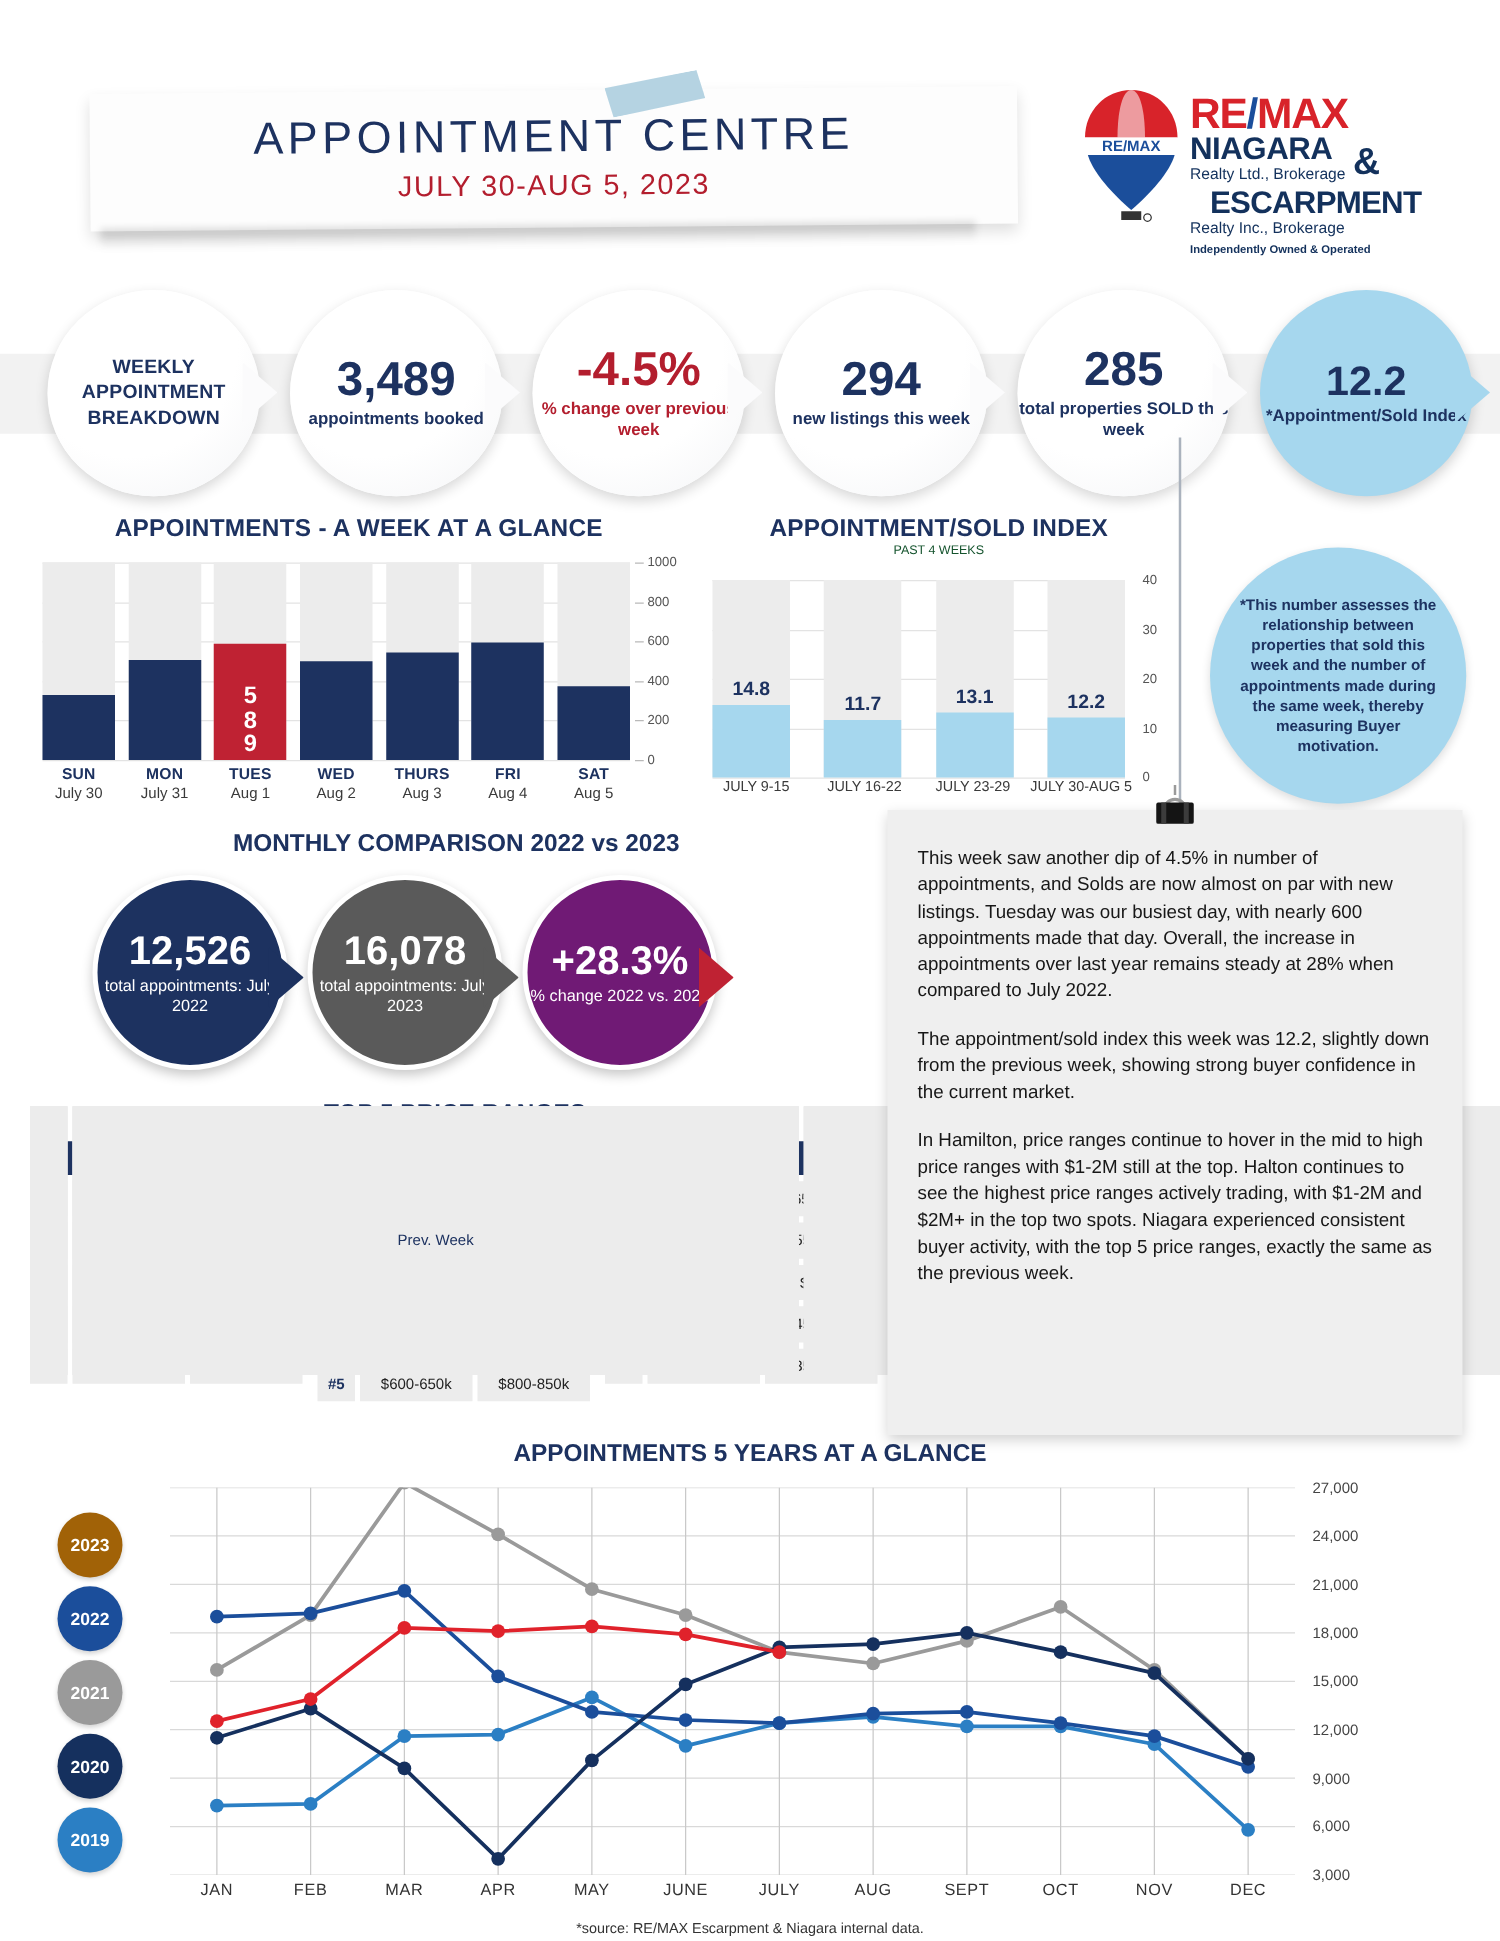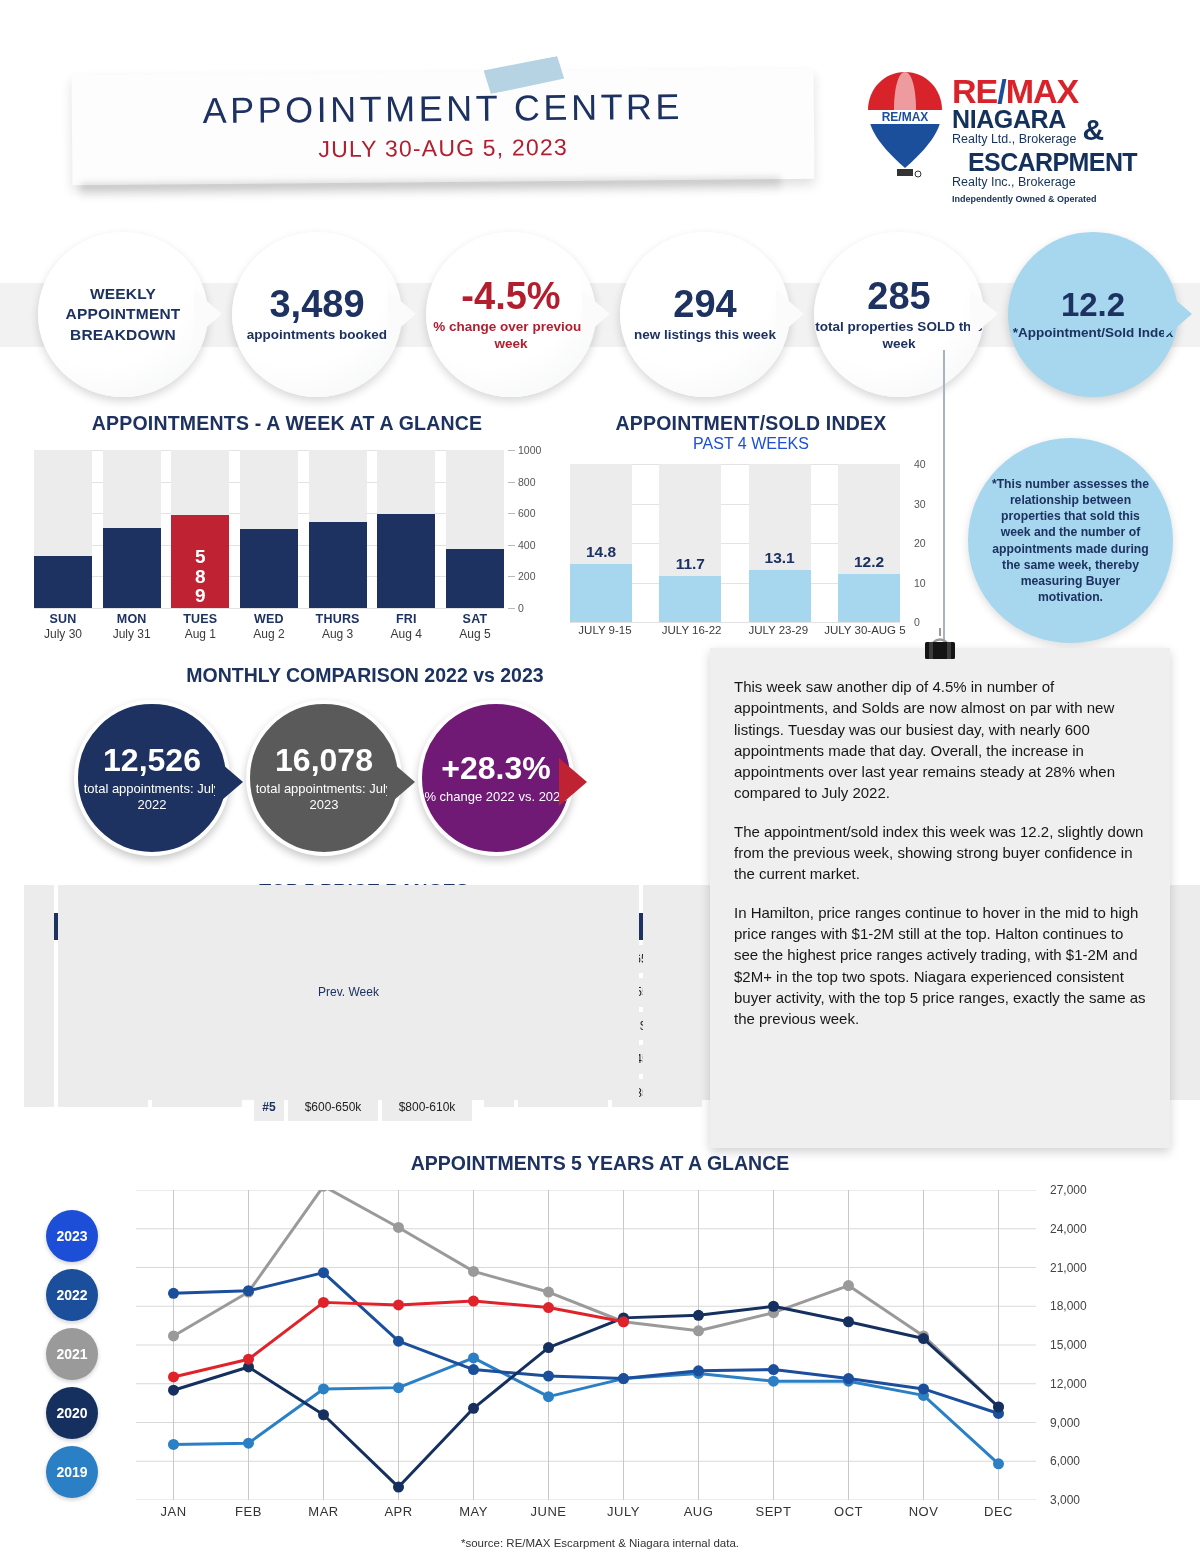--- a/index.html
+++ b/index.html
@@ -75,21 +75,21 @@
   .b-num { font-size:38px; font-weight:800; line-height:1; }
   .b-num.red { color:#b31e2e; }
   .b-lbl { font-size:13.5px; font-weight:700; line-height:1.22; margin-top:4px; }
   .b-lbl.red { color:#b31e2e; }
   .b-num.sm { font-size:33px; }
 
   .connector { position:absolute; left:943px; top:350px; width:2px; height:300px; background:#aab2bd; }
 
   
   .ch-title { font-size:19.5px; font-weight:800; text-align:center; letter-spacing:.2px; }
-  .ch-sub { font-size:16px; text-align:center; font-weight:400; color:#1d4ed8; }
+  .ch-sub { font-size:10px; text-align:center; font-weight:400; color:#14532d; }
 
   
   .week-chart { position:absolute; left:22px; top:412px; width:530px; height:230px; }
   .wc-plot { position:absolute; left:12px; top:38px; width:470px; height:158px; }
   .wc-grid { position:absolute; inset:0; }
   .wc-grid .gl { position:absolute; left:0; width:100%; height:1px; background:#e3e3e3; }
   .wc-bars { position:absolute; inset:0; display:flex; justify-content:space-between; align-items:flex-end; }
   .wc-col { width:58px; height:100%; position:relative; }
   .wc-bg { position:absolute; left:0; bottom:0; width:100%; height:100%; background:#ececec; }
   .wc-bar { position:absolute; left:0; bottom:0; width:100%; background:#1d3260; }
@@ -513,21 +513,21 @@
             <div class="cell">$850-900k</div>
           </div>
           <div class="tbl-row">
             <div class="cell-rank">#4</div>
             <div class="cell">$550-600k</div>
             <div class="cell">TIE $650-700k and $750-800k</div>
           </div>
           <div class="tbl-row">
             <div class="cell-rank">#5</div>
             <div class="cell">$600-650k</div>
-            <div class="cell">$800-610k</div>
+            <div class="cell">$800-850k</div>
           </div>
         </div>
         <div class="tbl">
           <div class="tbl-head">NIAGARA</div>
           <div class="tbl-row header">
             <div class="cell-rank blank"></div>
             <div class="cell hdr">Prev. Week</div>
             <div class="cell hdr">Current Week</div>
           </div>
           <div class="tbl-row">
@@ -572,21 +572,21 @@
       <path d="M15 22 C15 8 33 8 33 22" stroke="#9a9a9a" stroke-width="2.5" fill="none"></path>
       <rect x="9" y="14" width="30" height="17" rx="1.5" fill="#141414"></rect>
       <rect x="13" y="14" width="4" height="17" fill="#3c3c3c"></rect>
       <rect x="31" y="14" width="4" height="17" fill="#3c3c3c"></rect>
     </svg>
   </div>
 
   <div class="years">
     <div class="years-title">APPOINTMENTS 5 YEARS AT A GLANCE</div>
     <div class="legend" id="yrLegend">
-        <div class="lg-dot" style="background: #1d4ed8;">2023</div>
+        <div class="lg-dot" style="background: #a16207;">2023</div>
         <div class="lg-dot" style="background: rgb(27, 78, 155);">2022</div>
         <div class="lg-dot" style="background: rgb(154, 154, 154);">2021</div>
         <div class="lg-dot" style="background: rgb(21, 48, 94);">2020</div>
         <div class="lg-dot" style="background: rgb(43, 127, 196);">2019</div>
       </div>
     <div class="plot">
       <svg id="yrSvg" width="900" height="310" viewBox="0 0 900 310">
           <line x1="0" x2="900" y1="310" y2="310" stroke="#d9d9d9" stroke-width="1"></line>
           <line x1="0" x2="900" y1="271.25" y2="271.25" stroke="#d9d9d9" stroke-width="1"></line>
           <line x1="0" x2="900" y1="232.5" y2="232.5" stroke="#d9d9d9" stroke-width="1"></line>

